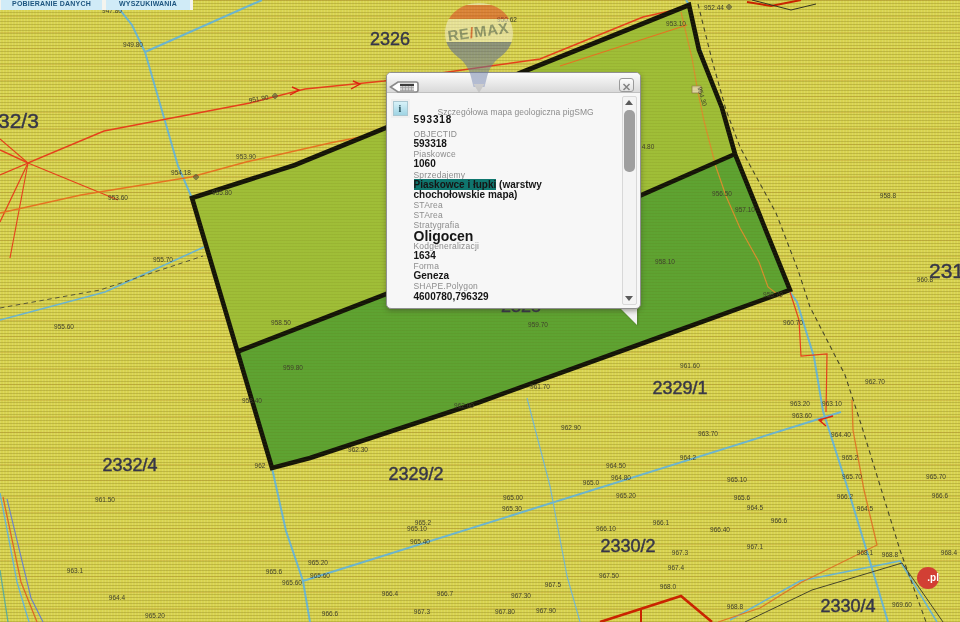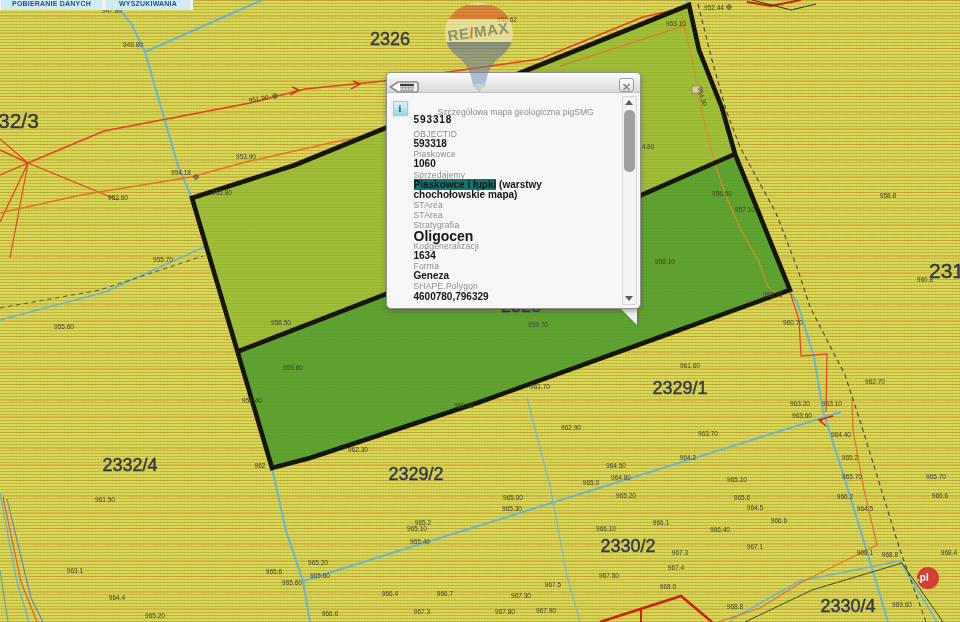--- a/index.html
+++ b/index.html
@@ -37,21 +37,21 @@
   #ptail{position:absolute;left:618px;top:306px;width:0;height:0;
     border-right:19px solid #f2f2f2;border-bottom:19px solid transparent;filter:drop-shadow(1px 1px 1px rgba(60,60,40,0.4));}
   
   #tabs{position:absolute;left:0;top:0;width:193px;height:10px;background:#f4f4ee;}
   .tab{position:absolute;top:0;height:10px;background:#d0ebf7;color:#1d557f;
     font-size:7px;font-weight:bold;text-align:center;line-height:8.5px;letter-spacing:0.2px;overflow:hidden;}
   
   #wm{position:absolute;left:771px;top:568px;color:rgba(255,255,255,0.93);font-size:26px;font-weight:bold;
     text-shadow:0 1px 2px rgba(80,80,40,0.35);letter-spacing:-1px;}
   #wmpl{position:absolute;left:917px;top:567px;width:22px;height:22px;border-radius:50%;background:#d23f34;
-    color:#fff;font-size:10px;font-weight:bold;text-align:left;line-height:22px;}
+    color:#fff;font-size:10px;font-weight:bold;text-align:right;line-height:22px;}
   
   #balloon{position:absolute;left:443px;top:1px;opacity:0.5;}
 </style>
 </head>
 <body>
 <div id="stage">
 
   <svg id="mapsvg" width="960" height="622" viewBox="0 0 960 622">
 
     <polyline points="112,0 132,25 145,52 178,166 192,198 239,351 272,468 286,531 303,581 310,622" fill="none" stroke="#6db7d3" stroke-width="2"></polyline>

